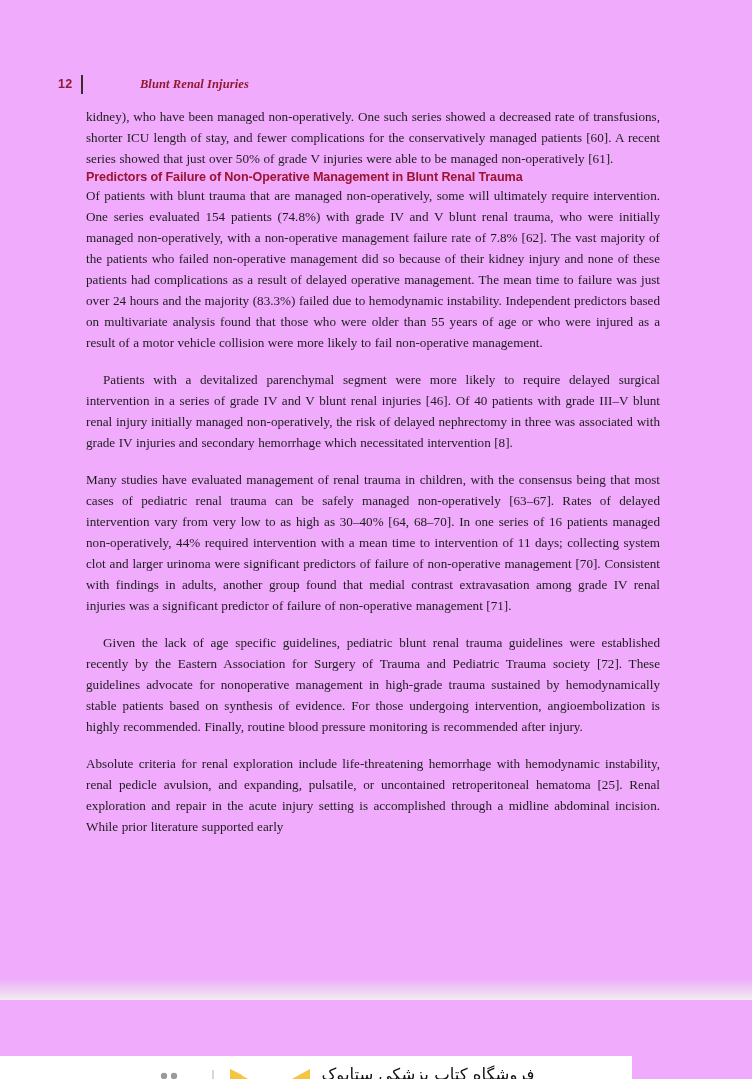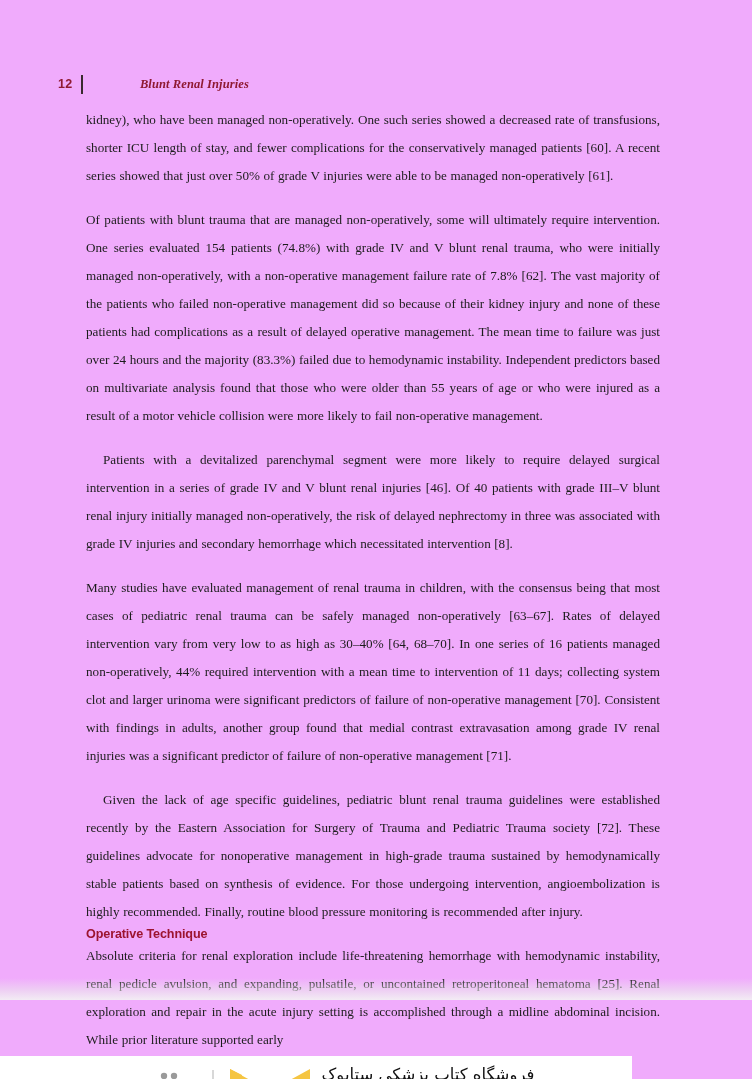--- a/index.html
+++ b/index.html
@@ -73,21 +73,21 @@
     letter-spacing: -0.12px;
     line-height: 16px;
   }
   .h-gap-before { margin-top: 20.5px; }
   .h-gap-after  { margin-top: 13px; }
 
   p.body {
     margin: 0;
     padding: 0;
     font-size: 13.15px;
-    line-height: 28px;
+    line-height: 21px;
     text-align: justify;
     text-justify: inter-word;
     color: #1c1c1c;
     hyphens: none;
     word-spacing: 0.02em;
   }
   p.body + p.body { margin-top: 16px; }
   p.indent { text-indent: 17px; }
   p.follow { margin-top: 0px; }
 
@@ -176,31 +176,31 @@
   <div class="running-head">
     <span class="folio">12</span>
     <span class="head-rule"></span>
     <span class="head-title">Blunt Renal Injuries</span>
   </div>
 
   <div class="column">
 
     <p class="body">kidney), who have been managed non-operatively. One such series showed a decreased rate of transfusions, shorter ICU length of stay, and fewer complications for the conservatively managed patients [60]. A recent series showed that just over 50% of grade V injuries were able to be managed non-operatively [61].</p>
 
+    <h2 class="section-heading h-gap-before">Predictors of Failure of Non-Operative Management in Blunt Renal Trauma</h2>
 
     <p class="body h-gap-after">Of patients with blunt trauma that are managed non-operatively, some will ultimately require intervention. One series evaluated 154 patients (74.8%) with grade IV and V blunt renal trauma, who were initially managed non-operatively, with a non-operative management failure rate of 7.8% [62]. The vast majority of the patients who failed non-operative management did so because of their kidney injury and none of these patients had complications as a result of delayed operative management. The mean time to failure was just over 24 hours and the majority (83.3%) failed due to hemodynamic instability. Independent predictors based on multivariate analysis found that those who were older than 55 years of age or who were injured as a result of a motor vehicle collision were more likely to fail non-operative management.</p>
 
     <p class="body indent follow">Patients with a devitalized parenchymal segment were more likely to require delayed surgical intervention in a series of grade IV and V blunt renal injuries [46]. Of 40 patients with grade III–V blunt renal injury initially managed non-operatively, the risk of delayed nephrectomy in three was associated with grade IV injuries and secondary hemorrhage which necessitated intervention [8].</p>
 
 
     <p class="body h-gap-after">Many studies have evaluated management of renal trauma in children, with the consensus being that most cases of pediatric renal trauma can be safely managed non-operatively [63–67]. Rates of delayed intervention vary from very low to as high as 30–40% [64, 68–70]. In one series of 16 patients managed non-operatively, 44% required intervention with a mean time to intervention of 11 days; collecting system clot and larger urinoma were significant predictors of failure of non-operative management [70]. Consistent with findings in adults, another group found that medial contrast extravasation among grade IV renal injuries was a significant predictor of failure of non-operative management [71].</p>
 
     <p class="body indent follow">Given the lack of age specific guidelines, pediatric blunt renal trauma guidelines were established recently by the Eastern Association for Surgery of Trauma and Pediatric Trauma society [72]. These guidelines advocate for nonoperative management in high-grade trauma sustained by hemodynamically stable patients based on synthesis of evidence. For those undergoing intervention, angioembolization is highly recommended. Finally, routine blood pressure monitoring is recommended after injury.</p>
 
-    <h2 class="section-heading h-gap-before">Operative Technique</h2>
 
     <p class="body h-gap-after blocklast">Absolute criteria for renal exploration include life-threatening hemorrhage with hemodynamic instability, renal pedicle avulsion, and expanding, pulsatile, or uncontained retroperitoneal hematoma [25]. Renal exploration and repair in the acute injury setting is accomplished through a midline abdominal incision. While prior literature supported early</p>
 
   </div>
 
   <div class="footer-fade"></div>
 
   <div class="footer">
 
     <div class="footer-left">

